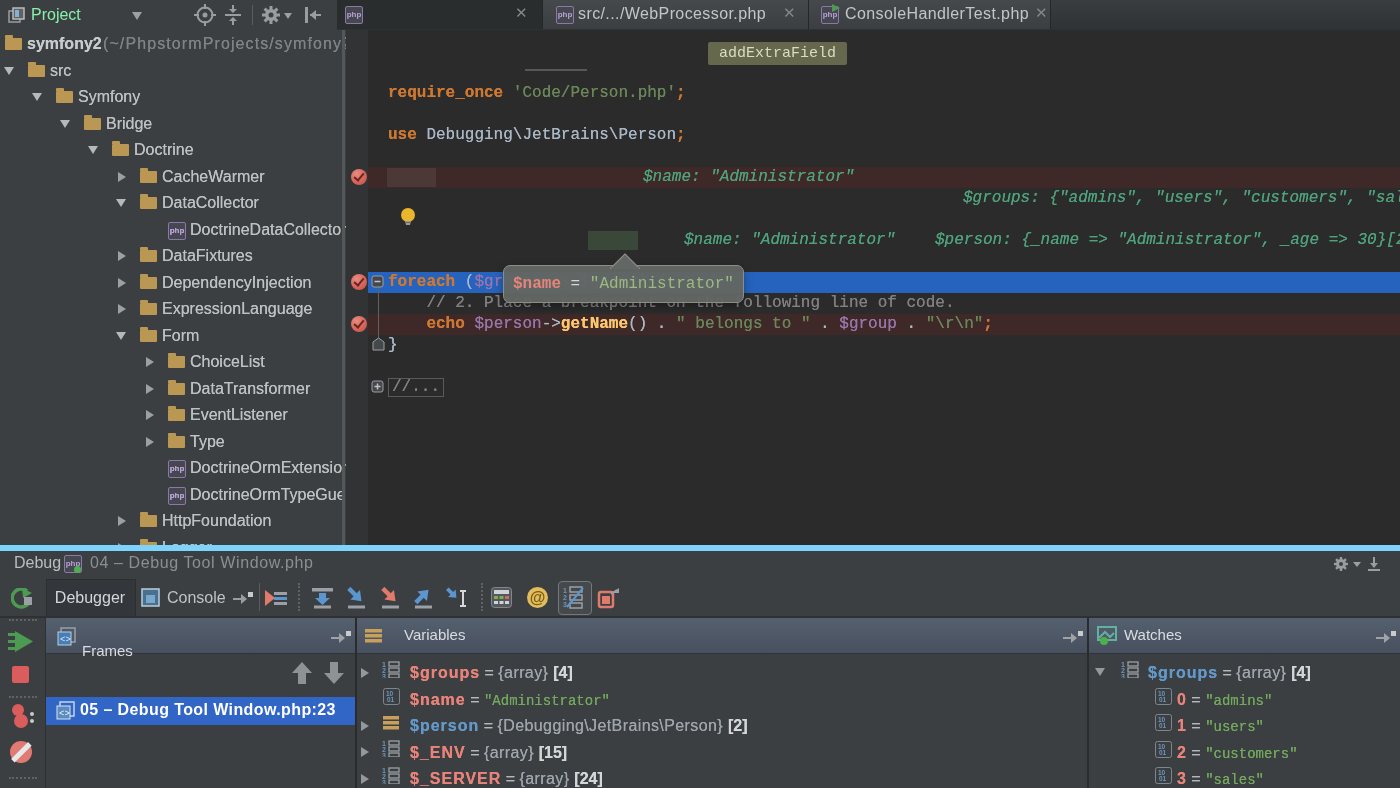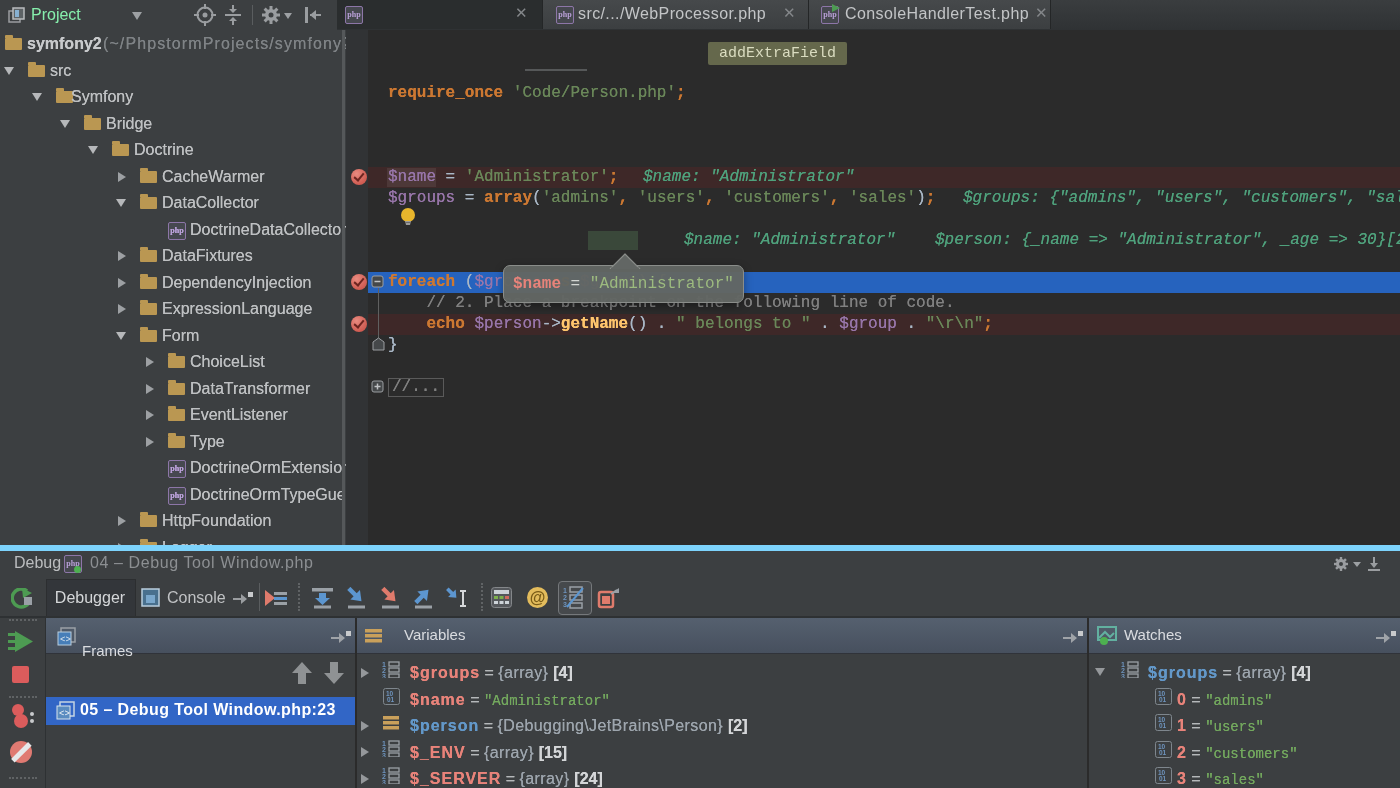--- a/index.html
+++ b/index.html
@@ -11,21 +11,21 @@
 .fn{color:#ffc66d;font-weight:bold;}
 .cm{color:#808080;}
 .line{position:absolute;left:42px;height:21px;line-height:21px;font-size:16px;white-space:pre;font-family:"Liberation Mono",monospace;color:#a9b7c6;text-shadow:0 0 0.5px currentColor;}
 .hint{color:#4fa17c !important;font-style:italic;}
 .trow{position:absolute;height:26px;line-height:26px;font-size:16px;color:#bec0c2;white-space:nowrap;text-shadow:0 0 0.5px currentColor;}
 .arrR{position:absolute;width:0;height:0;border-left:8px solid #9da0a3;border-top:5px solid transparent;border-bottom:5px solid transparent;}
 .arrD{position:absolute;width:0;height:0;border-top:8px solid #b6b8ba;border-left:5px solid transparent;border-right:5px solid transparent;}
 .folder{position:absolute;width:17px;height:12px;background:#ba9752;border-radius:1px;}
 .folder:before{content:"";position:absolute;top:-3px;left:0;width:8px;height:3px;background:#ba9752;border-radius:1px 1px 0 0;}
 .phpico{position:absolute;width:16px;height:16px;border:1px solid #8d76a8;border-radius:2px;background:#46484f;
- color:#b9a0d8;font-size:8px;font-weight:bold;text-align:center;line-height:15px;font-family:Liberation Serif, serif;}
+ color:#b9a0d8;font-size:8px;font-weight:bold;text-align:center;line-height:15px;font-family:Liberation Sans, sans-serif;}
 .bp{position:absolute;width:16px;height:16px;border-radius:50%;background:radial-gradient(circle at 35% 30%,#e98b80,#d05c52 70%);}
 .bp:after{content:"";position:absolute;left:3px;top:4px;width:8px;height:4px;border-left:2px solid #6d2520;border-bottom:2px solid #6d2520;transform:rotate(-50deg);}
 .hdr{position:absolute;top:612px;height:35px;background:linear-gradient(#55606f,#47505e);border-bottom:1px solid #30333a;}
 .hdrt{position:absolute;top:8px;font-size:15px;color:#dadce0;}
 .rowv{position:absolute;height:26px;line-height:26px;font-size:16px;white-space:pre;text-shadow:0 0 0.4px currentColor;}
 .salm{color:#e8837a;font-weight:bold;letter-spacing:1px;}
 .blu{color:#6398c9;font-weight:bold;letter-spacing:1px;}
 .gv{color:#9da5ad;letter-spacing:0.4px;}
 .wv{color:#d4d6d8;font-weight:bold;}
 .grn{color:#73a85e;font-family:"Liberation Mono",monospace;font-size:14px;}
@@ -106,21 +106,21 @@
       <span style="position:absolute;left:103px;color:#7f8386;letter-spacing:1.1px;">(~/PhpstormProjects/symfony2)</span>
     </div>
   <div class="trow" style="left:0;top:27.5px;">
       <span class="arrD" style="left:4px;top:9px;"></span>
       <span class="folder" style="left:28px;top:7px;"></span>
       <span style="position:absolute;left:50px;">src</span>
     </div>
   <div class="trow" style="left:0;top:54px;">
       <span class="arrD" style="left:32px;top:9px;"></span>
       <span class="folder" style="left:56px;top:7px;"></span>
-      <span style="position:absolute;left:71px;">Symfony</span>
+      <span style="position:absolute;left:78px;">Symfony</span>
     </div>
   <div class="trow" style="left:0;top:80.5px;">
       <span class="arrD" style="left:60px;top:9px;"></span>
       <span class="folder" style="left:84px;top:7px;"></span>
       <span style="position:absolute;left:106px;">Bridge</span>
     </div>
   <div class="trow" style="left:0;top:107px;">
       <span class="arrD" style="left:88px;top:9px;"></span>
       <span class="folder" style="left:112px;top:7px;"></span>
       <span style="position:absolute;left:134px;">Doctrine</span>
@@ -204,22 +204,21 @@
   <div class="abs" style="left:0;top:0;width:22px;height:515px;background:#313335;"></div>
 
   <div class="abs" style="left:22px;top:136.5px;width:1032px;height:21px;background:#3e2828;"></div>
   <div class="abs" style="left:22px;top:241.5px;width:1032px;height:21px;background:#2663be;"></div>
   <div class="abs" style="left:22px;top:283.5px;width:1032px;height:21px;background:#3e2828;"></div>
 
   <div class="abs" style="left:41px;top:137.5px;width:49px;height:19px;background:rgba(255,255,255,0.08);"></div>
   <div class="abs" style="left:242px;top:200.5px;width:50px;height:19px;background:rgba(96,146,96,0.28);"></div>
 
   <div class="line" style="top:52.5px;"><span class="kw">require_once </span><span class="st">'Code/Person.php'</span><span class="kw">;</span></div>
-  <div class="line" style="top:136.5px;"><span class="vr">$name</span> = <span class="st">'Administrator'</span><span class="kw">;</span></div>
-  <div class="line" style="top:157.5px;"><span class="vr">$groups</span> = <span class="kw">array</span>(<span class="st">'admins'</span><span class="kw">,</span> <span class="st">'users'</span><span class="kw">,</span> <span class="st">'customers'</span><span class="kw">,</span> <span class="st">'sales'</span>)<span class="kw">;</span></div>
+  <div class="line" style="top:94.5px;"><span class="kw">use </span>Debugging\JetBrains\Person<span class="kw">;</span></div>
   <div class="line" style="top:241.5px;"><span class="kw">foreach </span>(<span class="vr">$groups</span> <span class="kw">as</span> <span class="vr">$group</span>) {</div>
   <div class="line" style="top:262.5px;"><span class="cm">    // 2. Place a breakpoint on the following line of code.</span></div>
   <div class="line" style="top:283.5px;">    <span class="kw">echo </span><span class="vr">$person</span>-&gt;<span class="fn">getName</span>() . <span class="st">" belongs to "</span> . <span class="vr">$group</span> . <span class="st">"\r\n"</span><span class="kw">;</span></div>
   <div class="line" style="top:304.5px;">}</div>
   <div class="line" style="top:346.5px;"><span class="cm" style="border:1px solid #5a5a5a;padding:0 3px;line-height:17px;display:inline-block;">//...</span></div>
 
   <div class="line hint" style="left:297px;top:136.5px;">$name: "Administrator"</div>
   <div class="line hint" style="left:617px;top:157.5px;">$groups: {"admins", "users", "customers", "sales"}[4]</div>
   <div class="line hint" style="left:338px;top:199.5px;">$name: "Administrator"</div>
   <div class="line hint" style="left:589px;top:199.5px;">$person: {_name =&gt; "Administrator", _age =&gt; 30}[2]</div>

